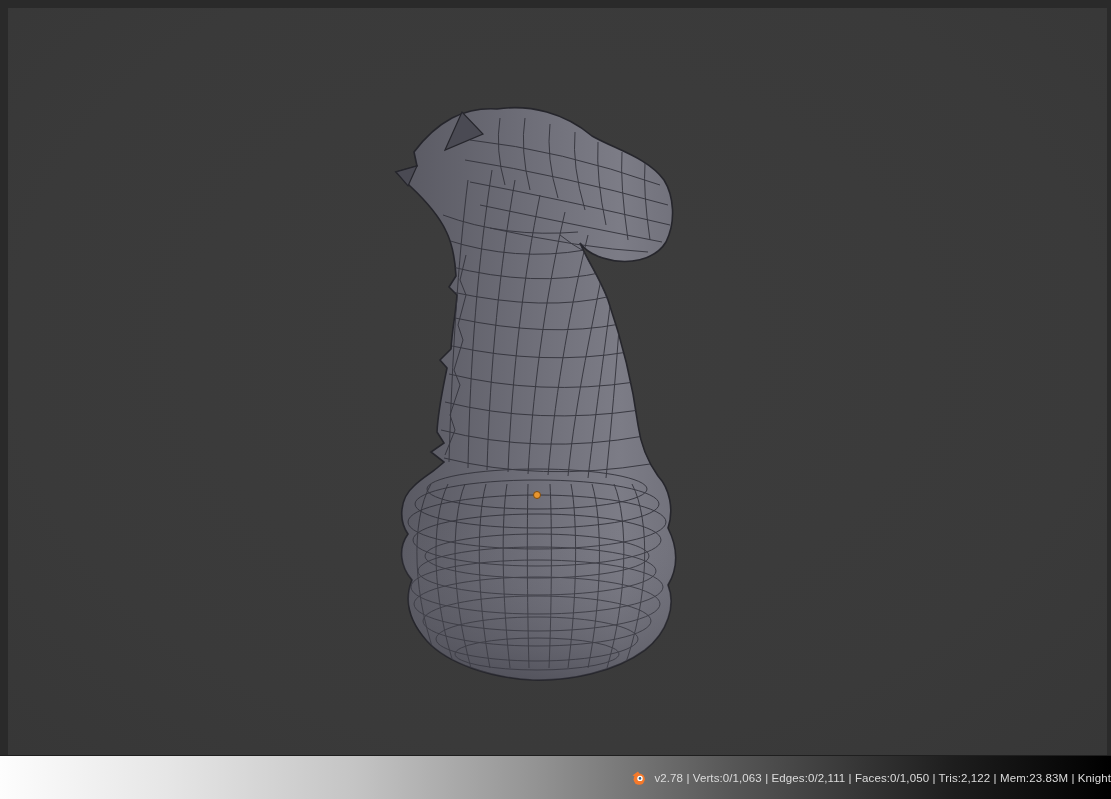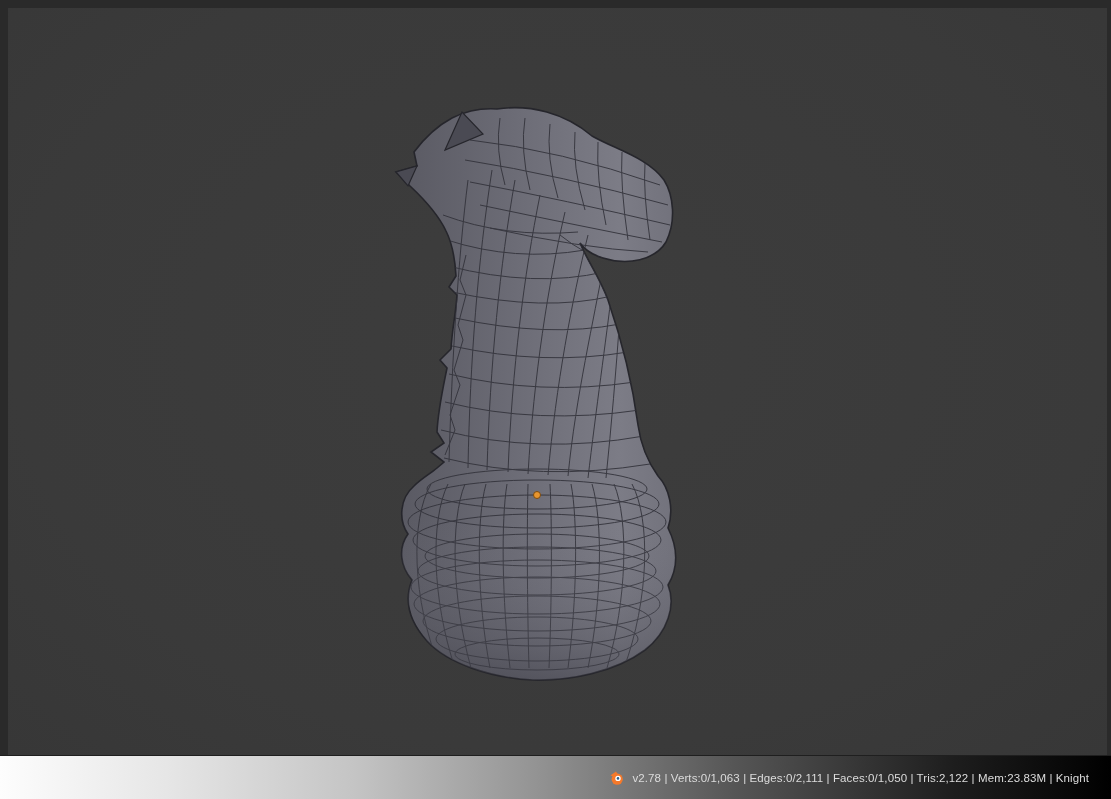--- a/index.html
+++ b/index.html
@@ -22,21 +22,20 @@
   }
   .statusbar{
     position:absolute;
     left:0;right:0;bottom:0;
     height:44px;
     background:linear-gradient(90deg,#fdfdfd 0%,#e6e6e6 15%,#c4c4c4 32%,#949494 48%,#565656 66%,#1d1d1d 86%,#000 100%);
     border-top:1px solid #1f1f1f;
     display:flex;
     align-items:center;
     justify-content:flex-end;
-    padding-right:22px;
     box-sizing:border-box;
   }
   .status-group{
     display:flex;
     align-items:center;
     gap:8px;
   }
   .status-text{
     color:#dcdcdc;
     font-size:11.5px;

